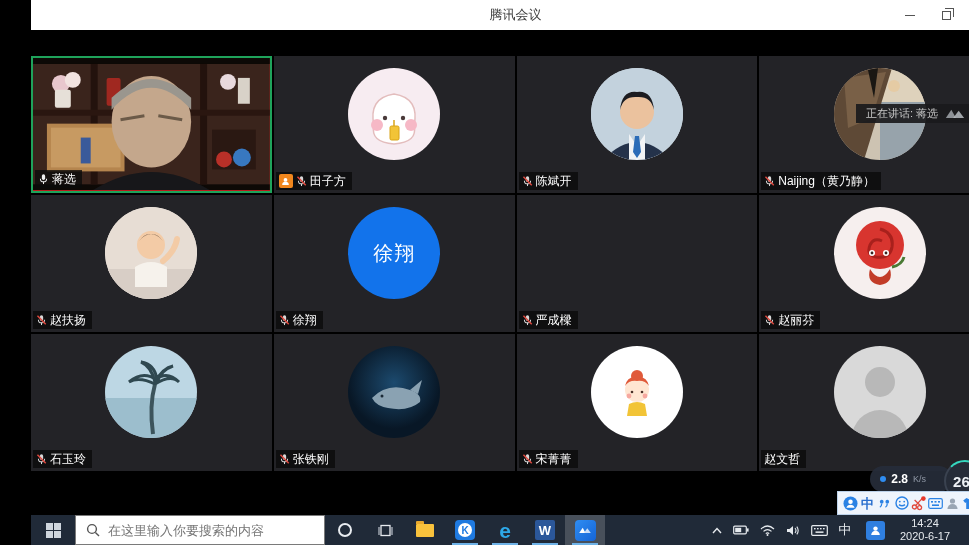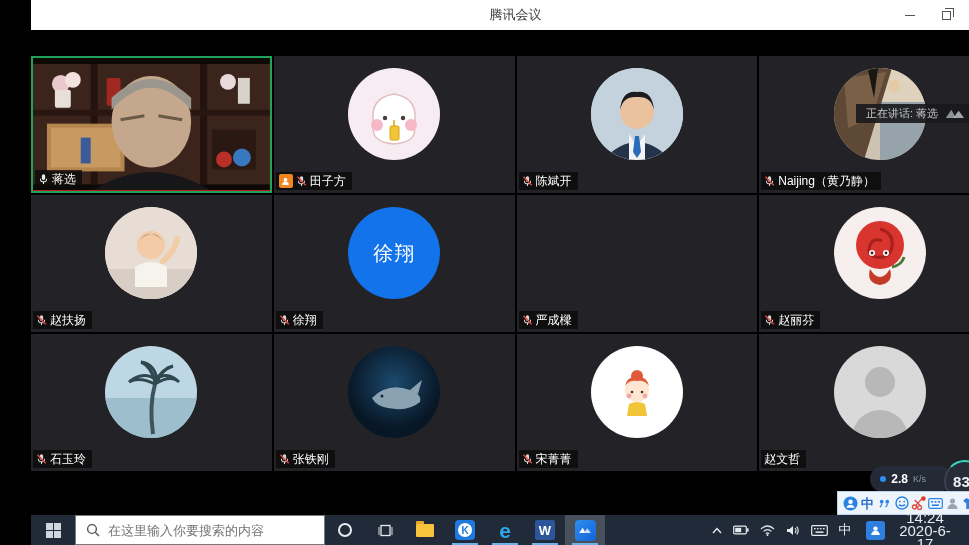--- a/index.html
+++ b/index.html
@@ -94,21 +94,21 @@
   .meet-ic { width:21px; height:21px; border-radius:4px; background:linear-gradient(135deg,#2f8df2,#1464d6);
     display:flex; align-items:center; justify-content:center; }
   .tray { margin-left:auto; display:flex; align-items:stretch; }
   .tray-it { display:flex; align-items:center; justify-content:center; color:#e6eaee; }
   .chev { width:22px; font-size:10px; }
   .tray-ic { width:26px; }
   .ime-tb { width:26px; font-size:13px; }
   .contacts-ic { width:34px; }
   .contacts-ic span { width:19px; height:19px; background:#2f7fe0; border-radius:3px; display:flex;
     align-items:center; justify-content:center; }
-  .clock { width:66px; flex-direction:column; justify-content:center; font-size:15px;
+  .clock { width:66px; flex-direction:column; justify-content:center; font-size:11px;
     line-height:13px; text-align:center; }
   .action { width:42px; position:relative; }
   .noti-badge { position:absolute; right:6px; bottom:4px; width:14px; height:14px; border-radius:50%;
     background:#d9dde2; color:#17202b; font-size:10px; display:flex; align-items:center;
     justify-content:center; font-weight:bold; }
 </style>
 </head>
 <body>
 
 <div class="app">
@@ -409,21 +409,21 @@
     </div>
   </div>
 
   <div class="status-widget">
     <div class="net-pill">
       <span class="net-dot"></span>
       <span class="net-num">2.8</span>
       <span class="net-unit">K/s</span>
     </div>
     <div class="batt-circle">
-      <span class="batt-num">83</span>
+      <span class="batt-num">26</span>
       <span class="batt-unit">%</span>
     </div>
   </div>
 
   <div class="ime-bar">
     <span class="ime-ic">
       <svg width="15" height="15" viewBox="0 0 16 16">
           <circle cx="8" cy="8" r="7.5" fill="#2a82e4"></circle>
           <circle cx="8" cy="6" r="2.4" fill="#fff"></circle>
           <path d="M3.6 12.6 a4.6 4.6 0 0 1 8.8 0 Z" fill="#fff"></path>

